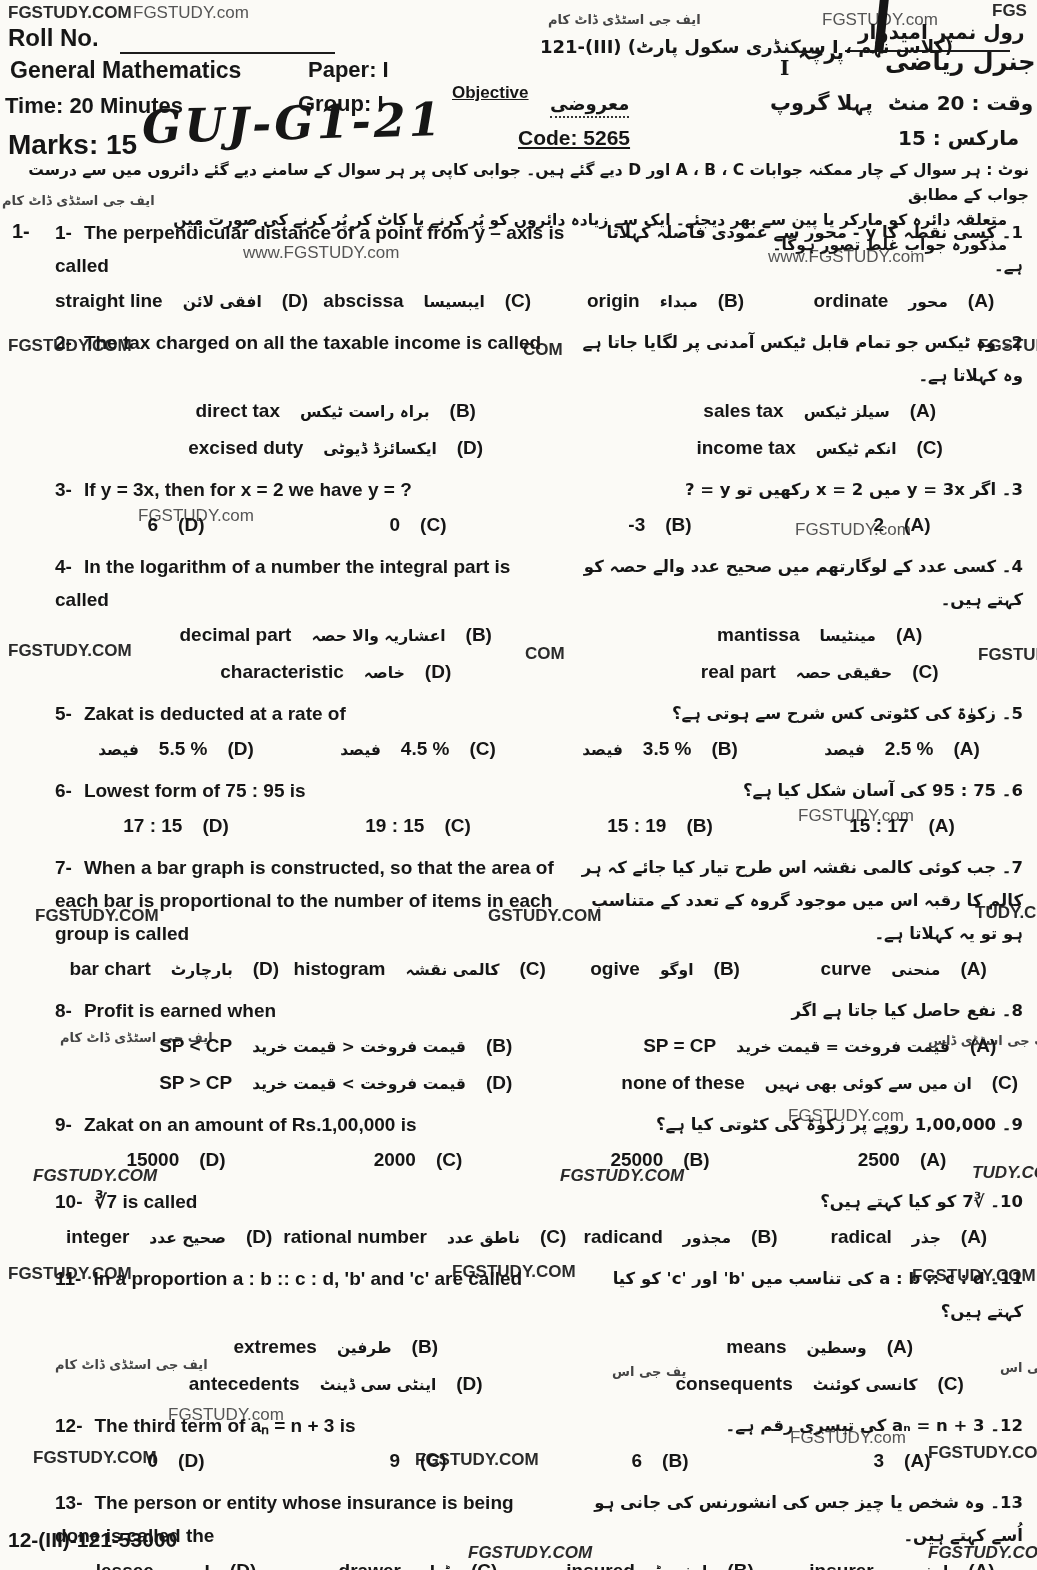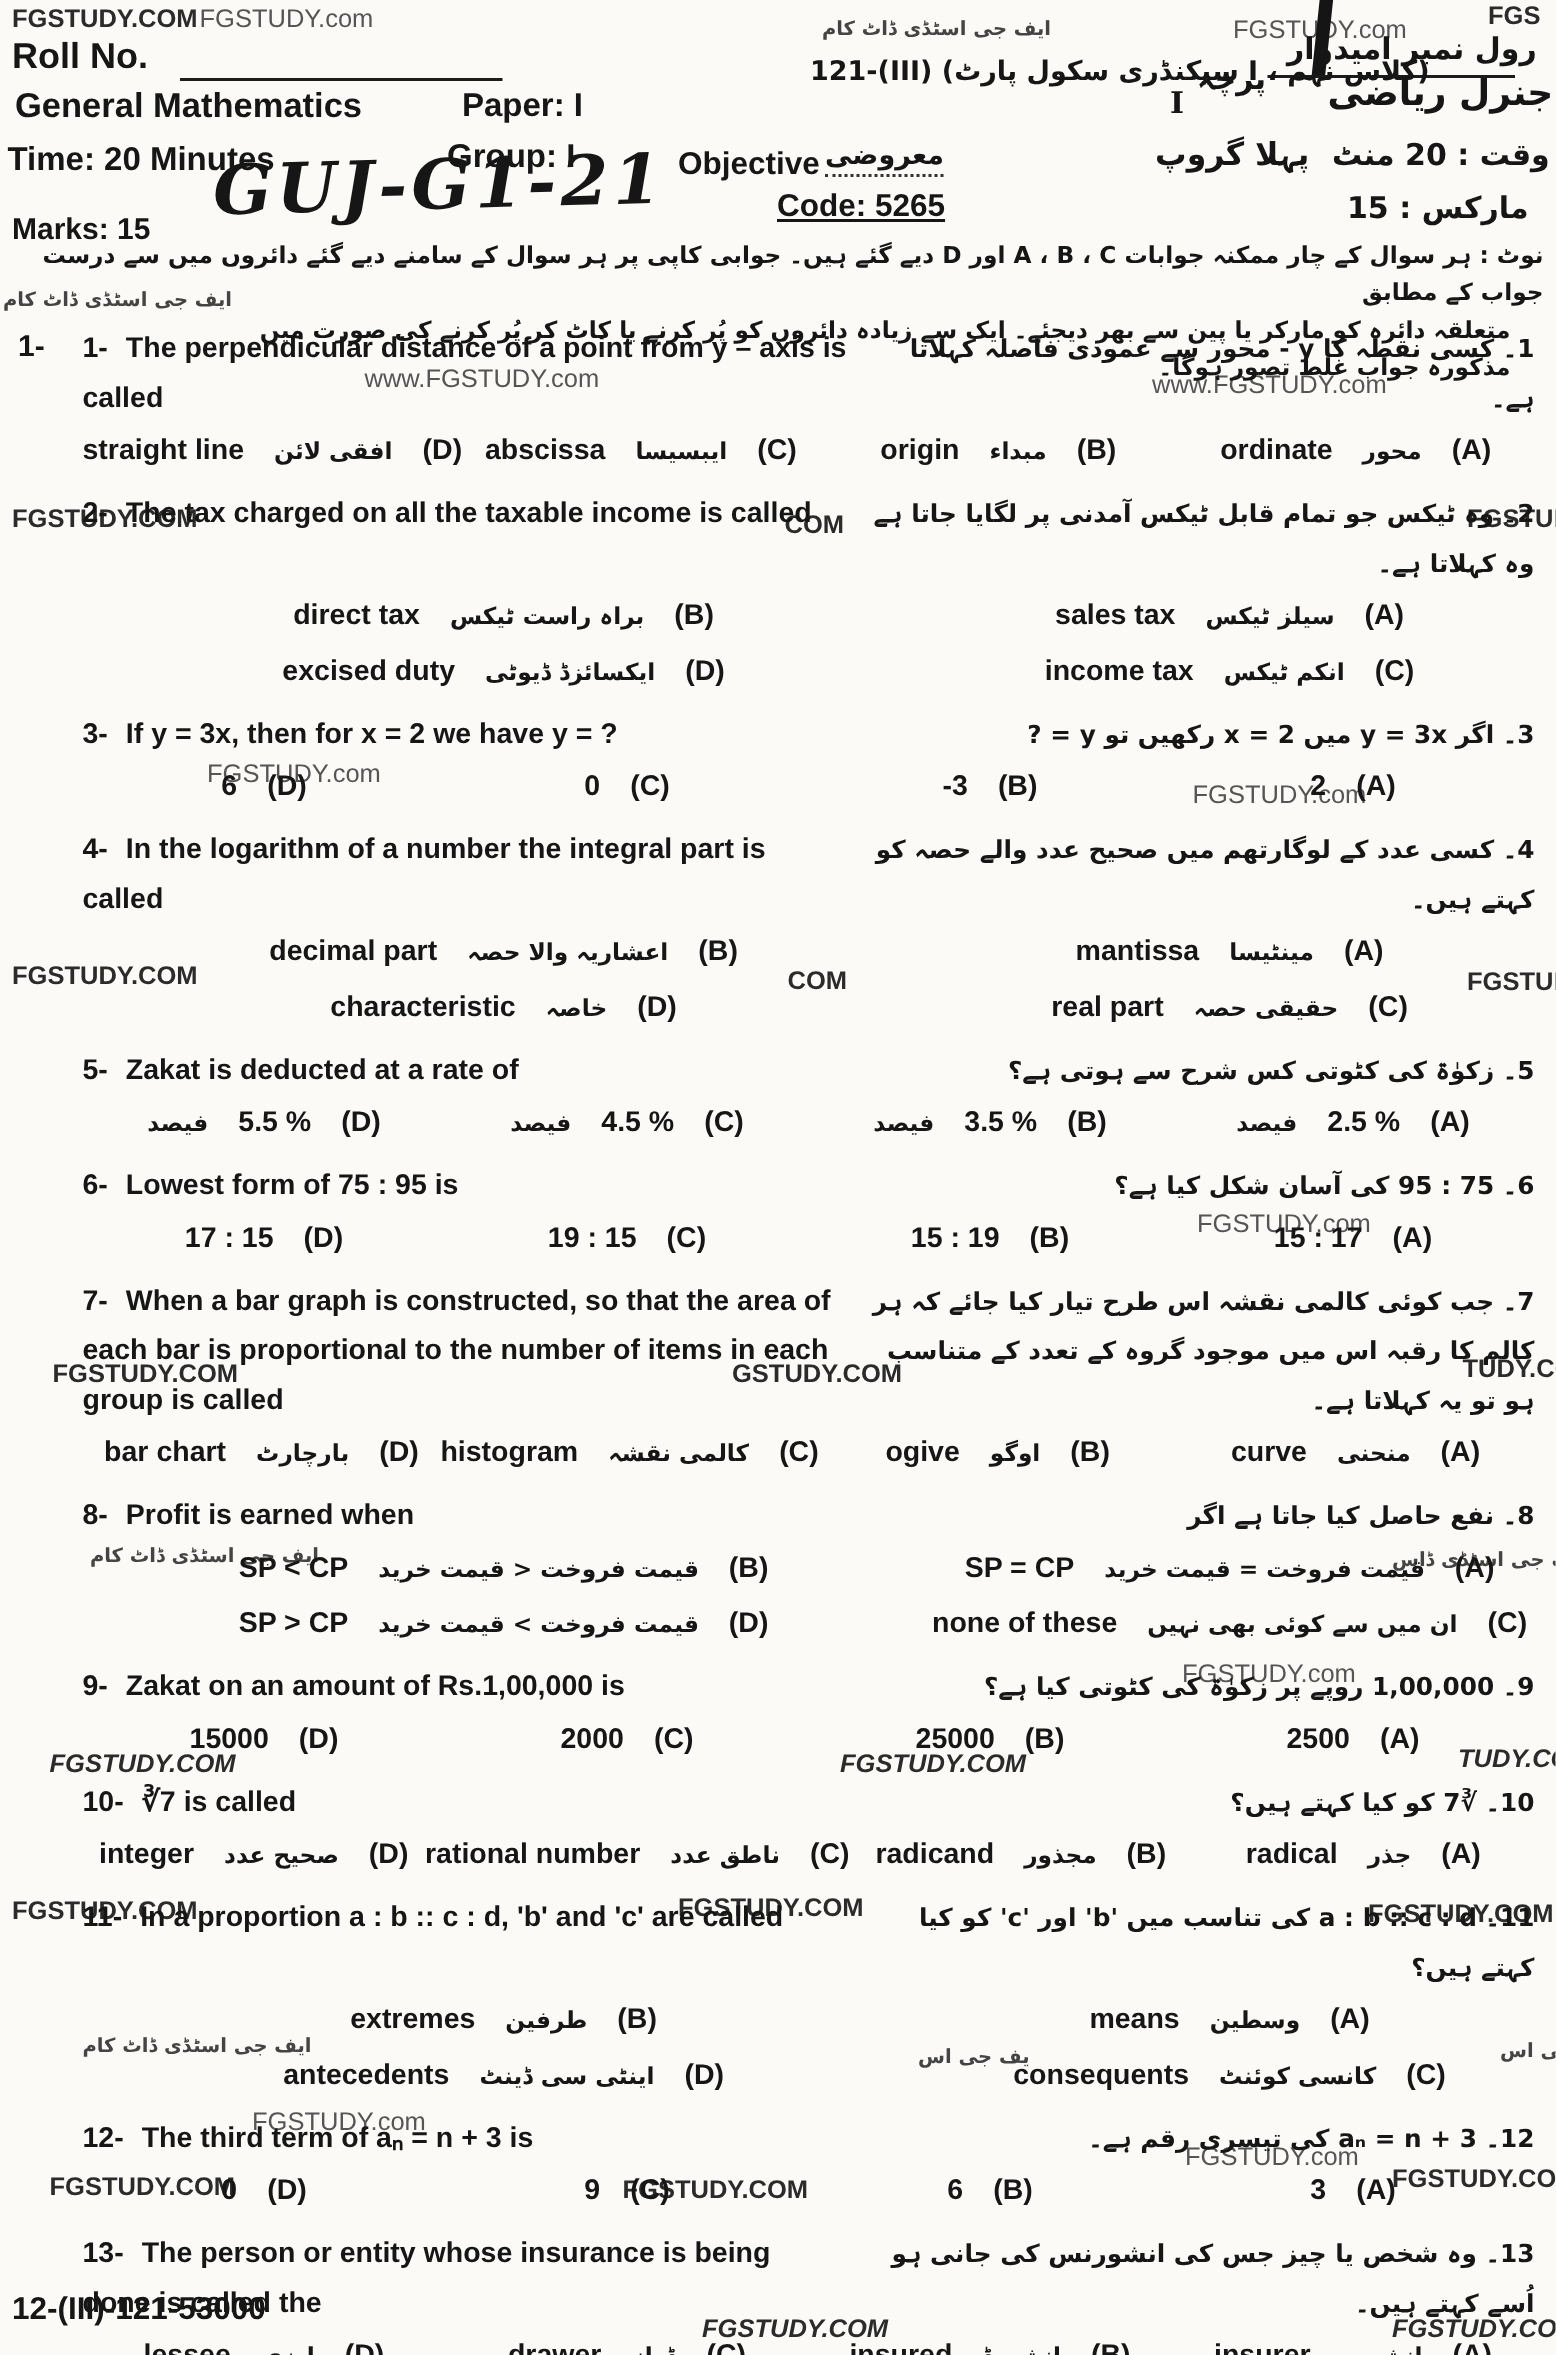--- a/index.html
+++ b/index.html
@@ -17,25 +17,25 @@
   #h-subject{left:10px;top:57px;font-size:23px;}
   #h-paper{left:308px;top:57px;font-size:22px;}
   #h-series{left:540px;top:36px;font-size:18px;direction:rtl;}
   #h-roll-ur{left:858px;top:20px;font-size:20px;}
   #h-roll-ur-line{left:845px;top:24px;width:165px;height:26px;border-bottom:2px solid #1c1c1c;}
   #h-sub-ur{left:885px;top:48px;font-size:24px;}
   #h-paper-ur{left:798px;top:40px;font-size:20px;}
   #h-paper-num{left:780px;top:56px;font-size:20px;font-family:"DejaVu Serif",serif;}
   #h-time{left:5px;top:93px;font-size:22px;}
   #h-group{left:298px;top:91px;font-size:22px;}
-  #h-objective{left:452px;top:98px;font-size:21px;}
+  #h-objective{left:452px;top:83px;font-size:17px;text-decoration:underline;}
   #h-objective-ur{left:550px;top:93px;font-size:18px;border-bottom:2px dotted #333;padding-bottom:2px;}
   #h-group-ur{left:770px;top:91px;font-size:21px;}
   #h-time-ur{left:888px;top:91px;font-size:20px;}
-  #h-marks{left:8px;top:142px;font-size:20px;}
+  #h-marks{left:8px;top:129px;font-size:28px;}
   #h-hand{left:142px;top:96px;font-size:46px;font-family:"DejaVu Serif",serif;font-style:italic;font-weight:700;letter-spacing:3px;transform:rotate(-1.5deg);}
   #h-code{left:518px;top:126px;font-size:21px;text-decoration:underline;}
   #h-marks-ur{left:898px;top:126px;font-size:20px;}
   #h-note{position:absolute;left:0;top:158px;width:1037px;font-weight:700;}
   .note-line{font-size:15.5px;line-height:25px;text-align:right;padding-left:18px;}
   .note-line.l1{padding-right:8px;}
   .note-line.l2{padding-right:30px;padding-left:130px;}
   #corner-mark{position:absolute;right:0;top:0;width:9px;height:52px;background:#151515;transform:skewX(-6deg);}
   
   #questions{position:absolute;left:55px;top:216px;width:968px;z-index:2;}

